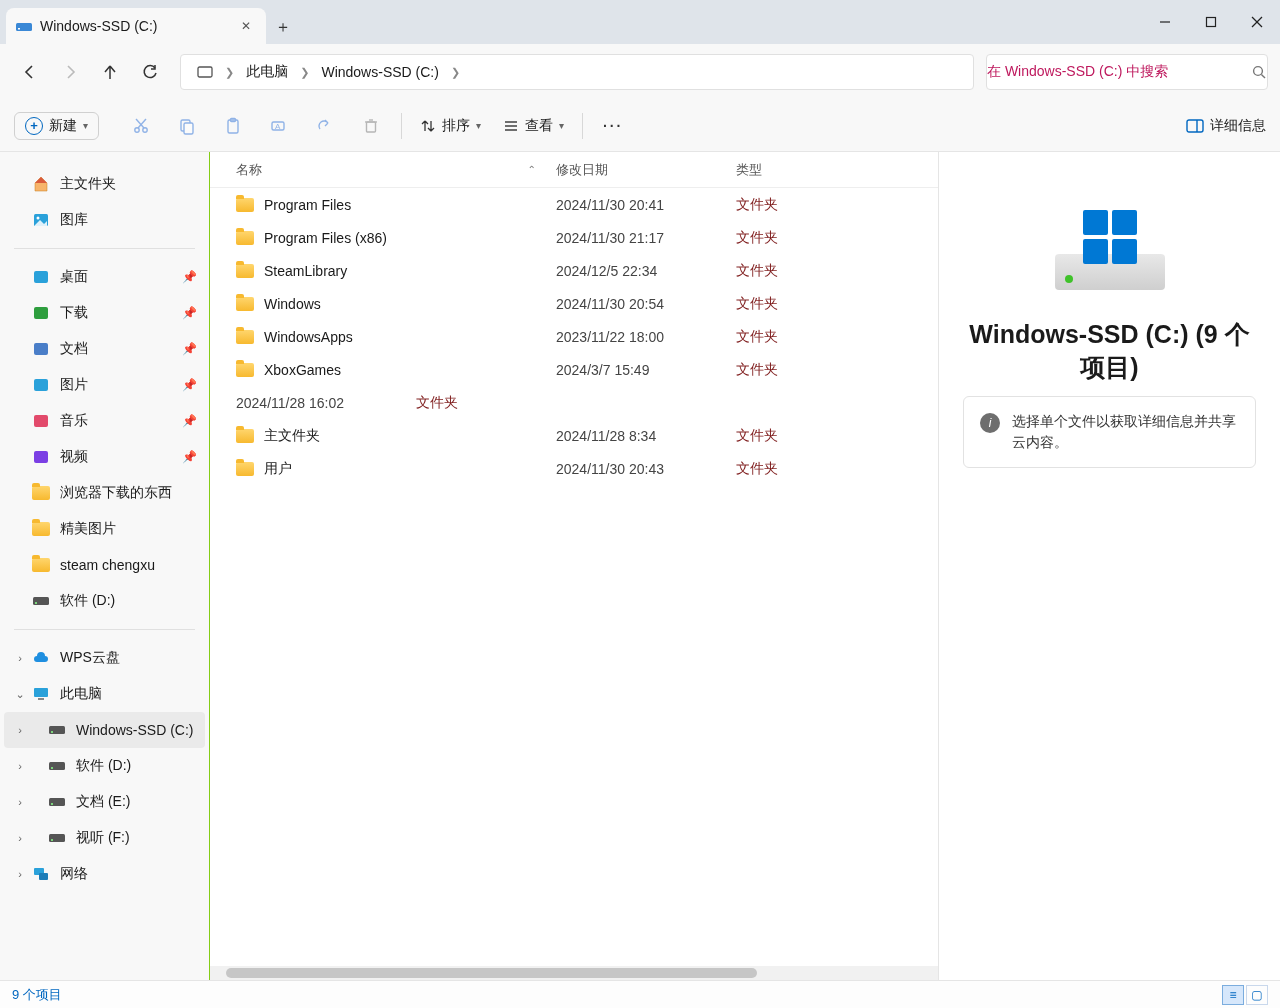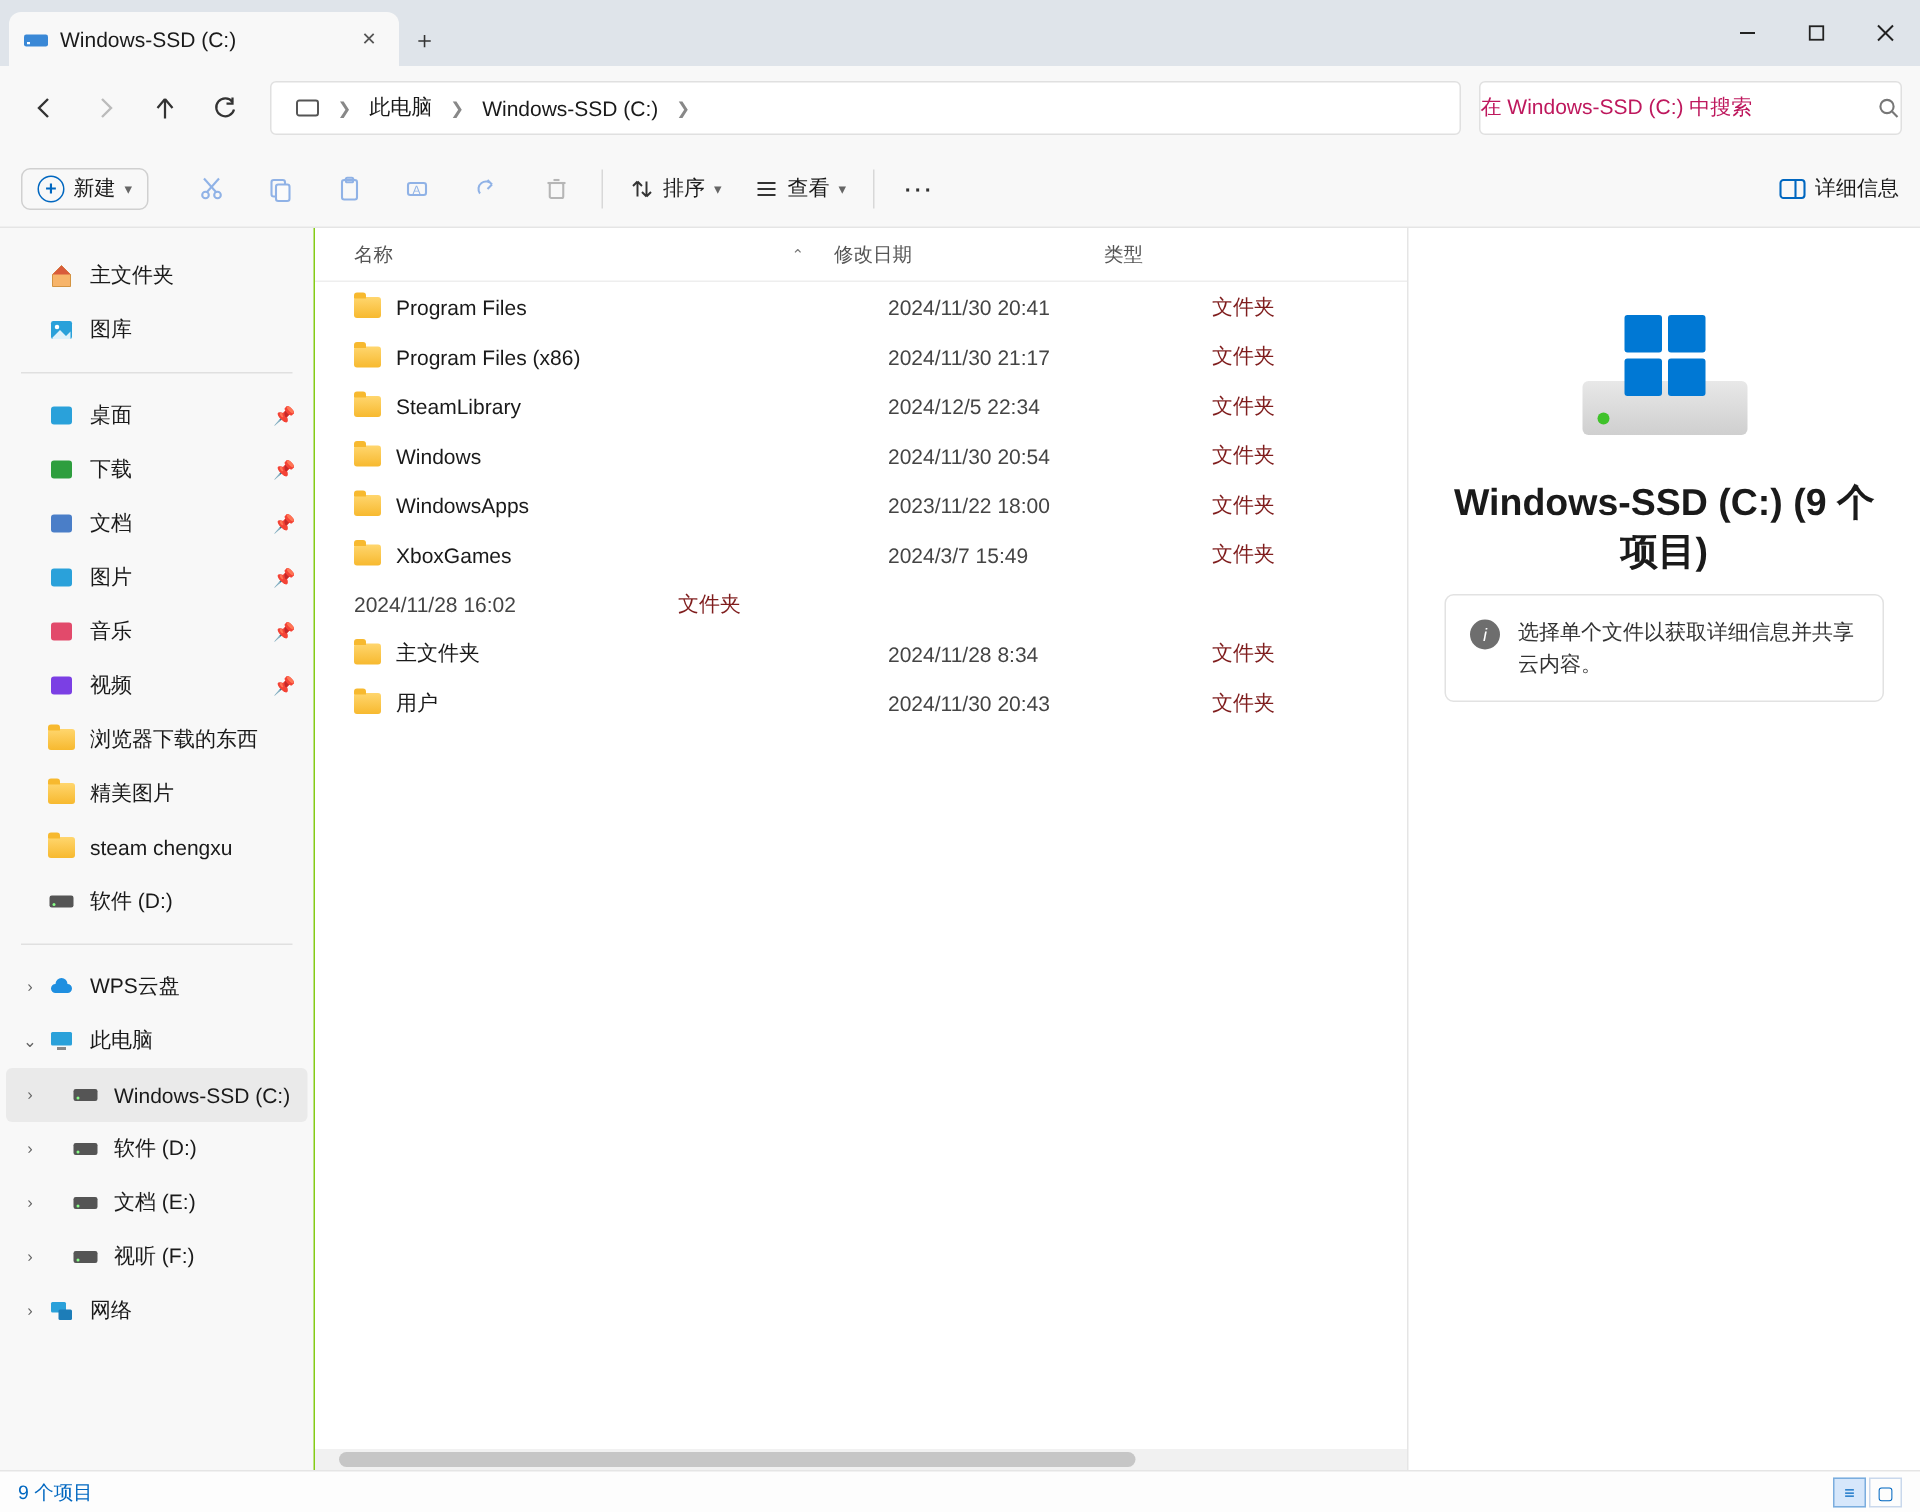--- a/index.html
+++ b/index.html
@@ -49,21 +49,21 @@
 .sb-icon { width: 18px; height: 18px; display: flex; align-items: center; justify-content: center; }
 
 
 .content { flex: 1; display: flex; min-width: 0; }
 .filepanel { flex: 1; display: flex; flex-direction: column; min-width: 0; overflow: hidden; }
 .filehead { height: 36px; display: flex; align-items: center; color: #555; border-bottom: 1px solid #eee; font-size: 13px; padding-left: 26px; }
 .filehead .col-name { flex: 0 0 320px; display: flex; align-items: center; gap: 6px; }
 .filehead .col-date { flex: 0 0 180px; }
 .filehead .col-type { flex: 0 0 120px; }
 .filelist { flex: 1; overflow: auto; }
-.row { height: 33px; display: flex; align-items: center; padding-left: 26px; cursor: default; gap: 36px; }
+.row { height: 33px; display: flex; align-items: center; padding-left: 26px; cursor: default; }
 .row .c-name { flex: 0 0 320px; display: flex; align-items: center; gap: 10px; }
 .row .c-date { flex: 0 0 180px; color: #444; }
 .row .c-type { flex: 0 0 120px; color: #7f1d1d; }
 .folder-ic { width: 18px; height: 14px; background: linear-gradient(#ffd66e,#f7b92f); border-radius: 2px; position: relative; }
 .folder-ic::before { content: ""; position: absolute; top: -3px; left: 0; width: 8px; height: 4px; background: #f7b92f; border-radius: 2px 2px 0 0; }
 .hscroll { height: 14px; background: #f1f1f1; display: flex; align-items: center; }
 .hscroll .thumb { height: 10px; width: 73%; background: #c6c6c6; border-radius: 6px; margin-left: 16px; }
 
 
 .details { width: 342px; border-left: 1px solid #e5e5e5; padding: 28px 24px; display: flex; flex-direction: column; align-items: center; }

